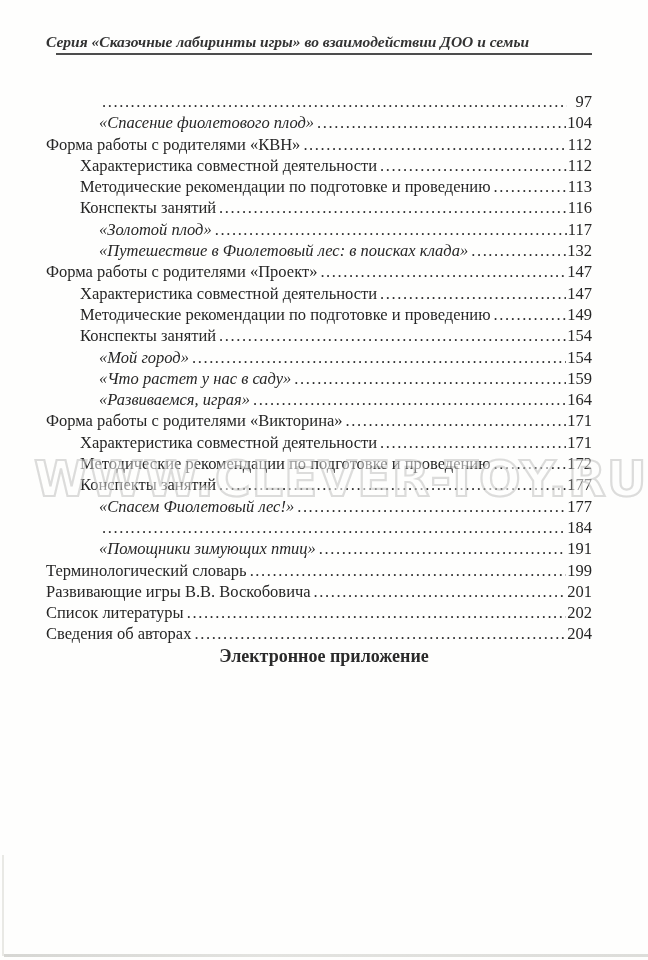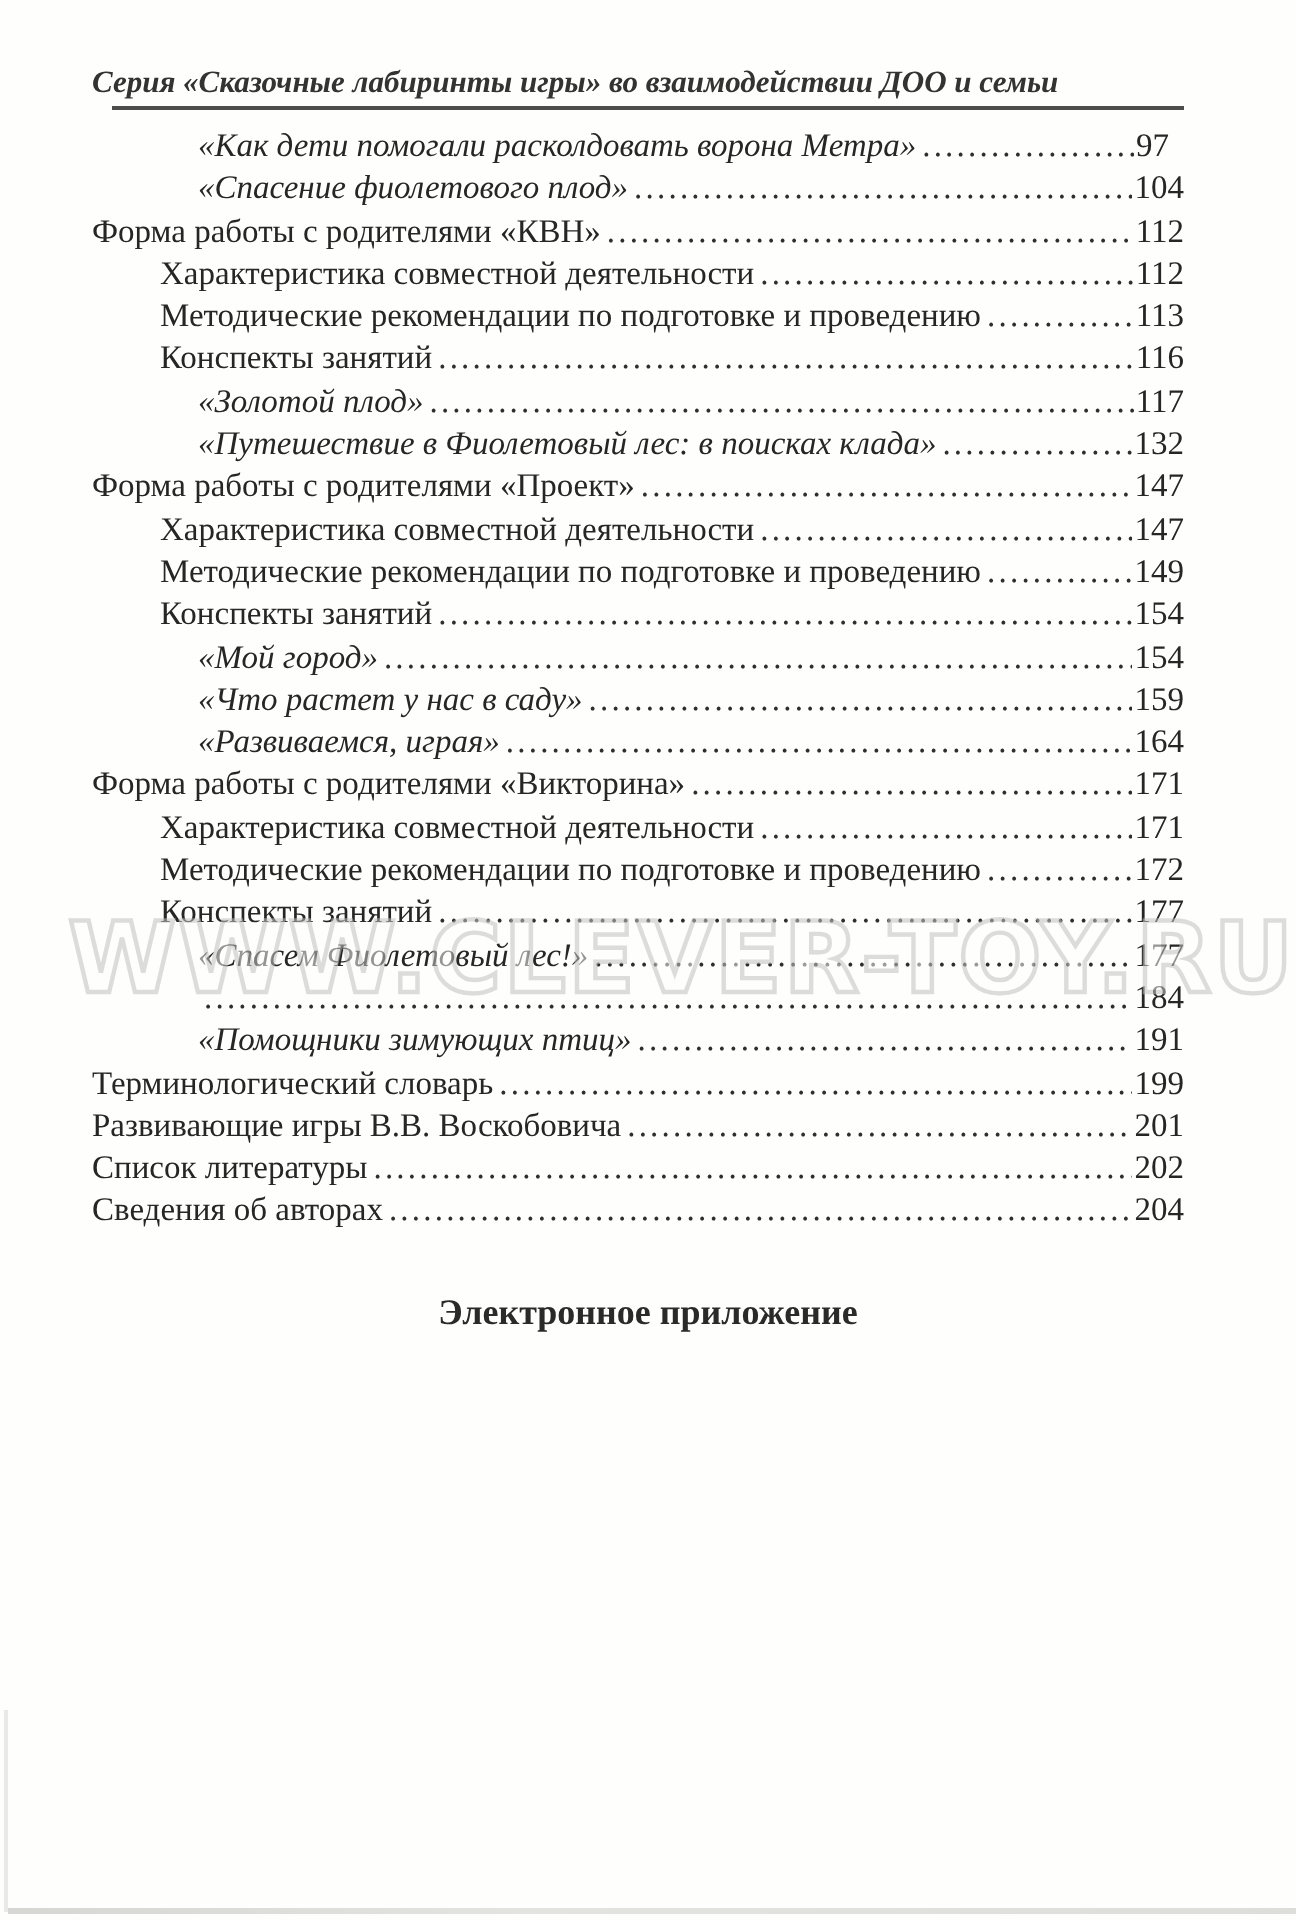--- a/index.html
+++ b/index.html
@@ -79,22 +79,23 @@
     overflow: hidden;
     margin: 0 1px 0 3px;
     letter-spacing: 1.6px;
     color: #2e2e2e;
   }
   .dots::after {
     content: "........................................................................................................................................................................";
   }
   .toc-page {
     flex: 0 0 auto;
-    text-align: left;
+    text-align: right;
     min-width: 24px;
+    margin-top: 29px;
   }
   
   .watermark {
     position: absolute;
     top: 451px;
     left: 34px;
     right: 20px;
     text-align: right;
     font-family: "DejaVu Sans", sans-serif;
     font-weight: bold;
@@ -123,21 +124,20 @@
 <body>
 
 <div class="page">
 
   <div class="series-header">Серия «Сказочные лабиринты игры» во взаимодействии ДОО и семьи</div>
 
   <div class="header-rule"></div>
 
   <div class="toc" id="toc-list">
       <div class="toc-row level-2 italic">
-        <span class="toc-label">«Как дети помогали расколдовать ворона Метра»</span>
         <span class="dots"></span>
         <span class="toc-page">97</span>
       </div>
       <div class="toc-row level-2 italic">
         <span class="toc-label">«Спасение фиолетового плод»</span>
         <span class="dots"></span>
         <span class="toc-page">104</span>
       </div>
       <div class="toc-row level-0">
         <span class="toc-label">Форма работы с родителями «КВН»</span>

